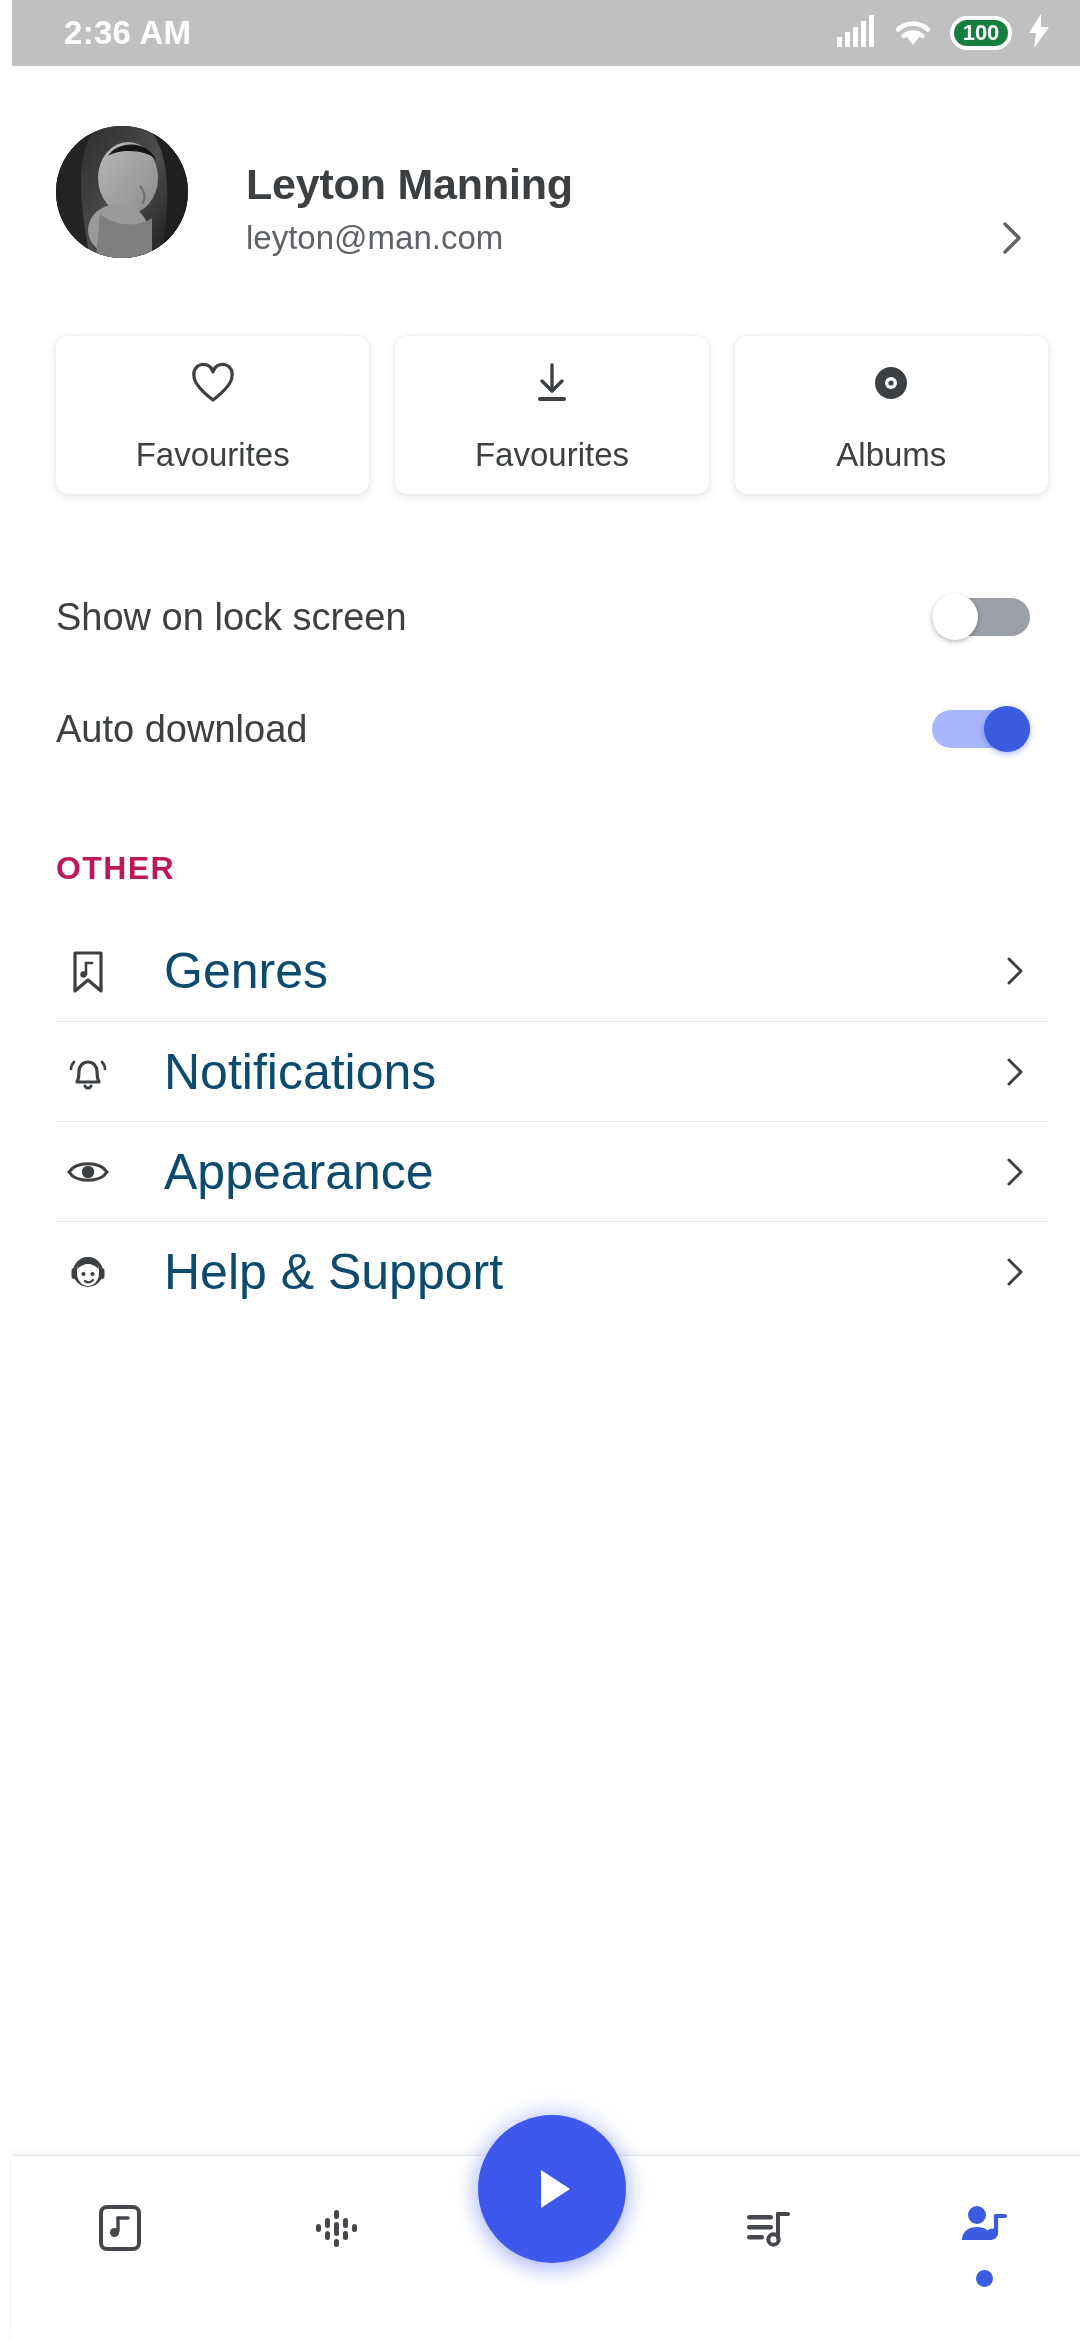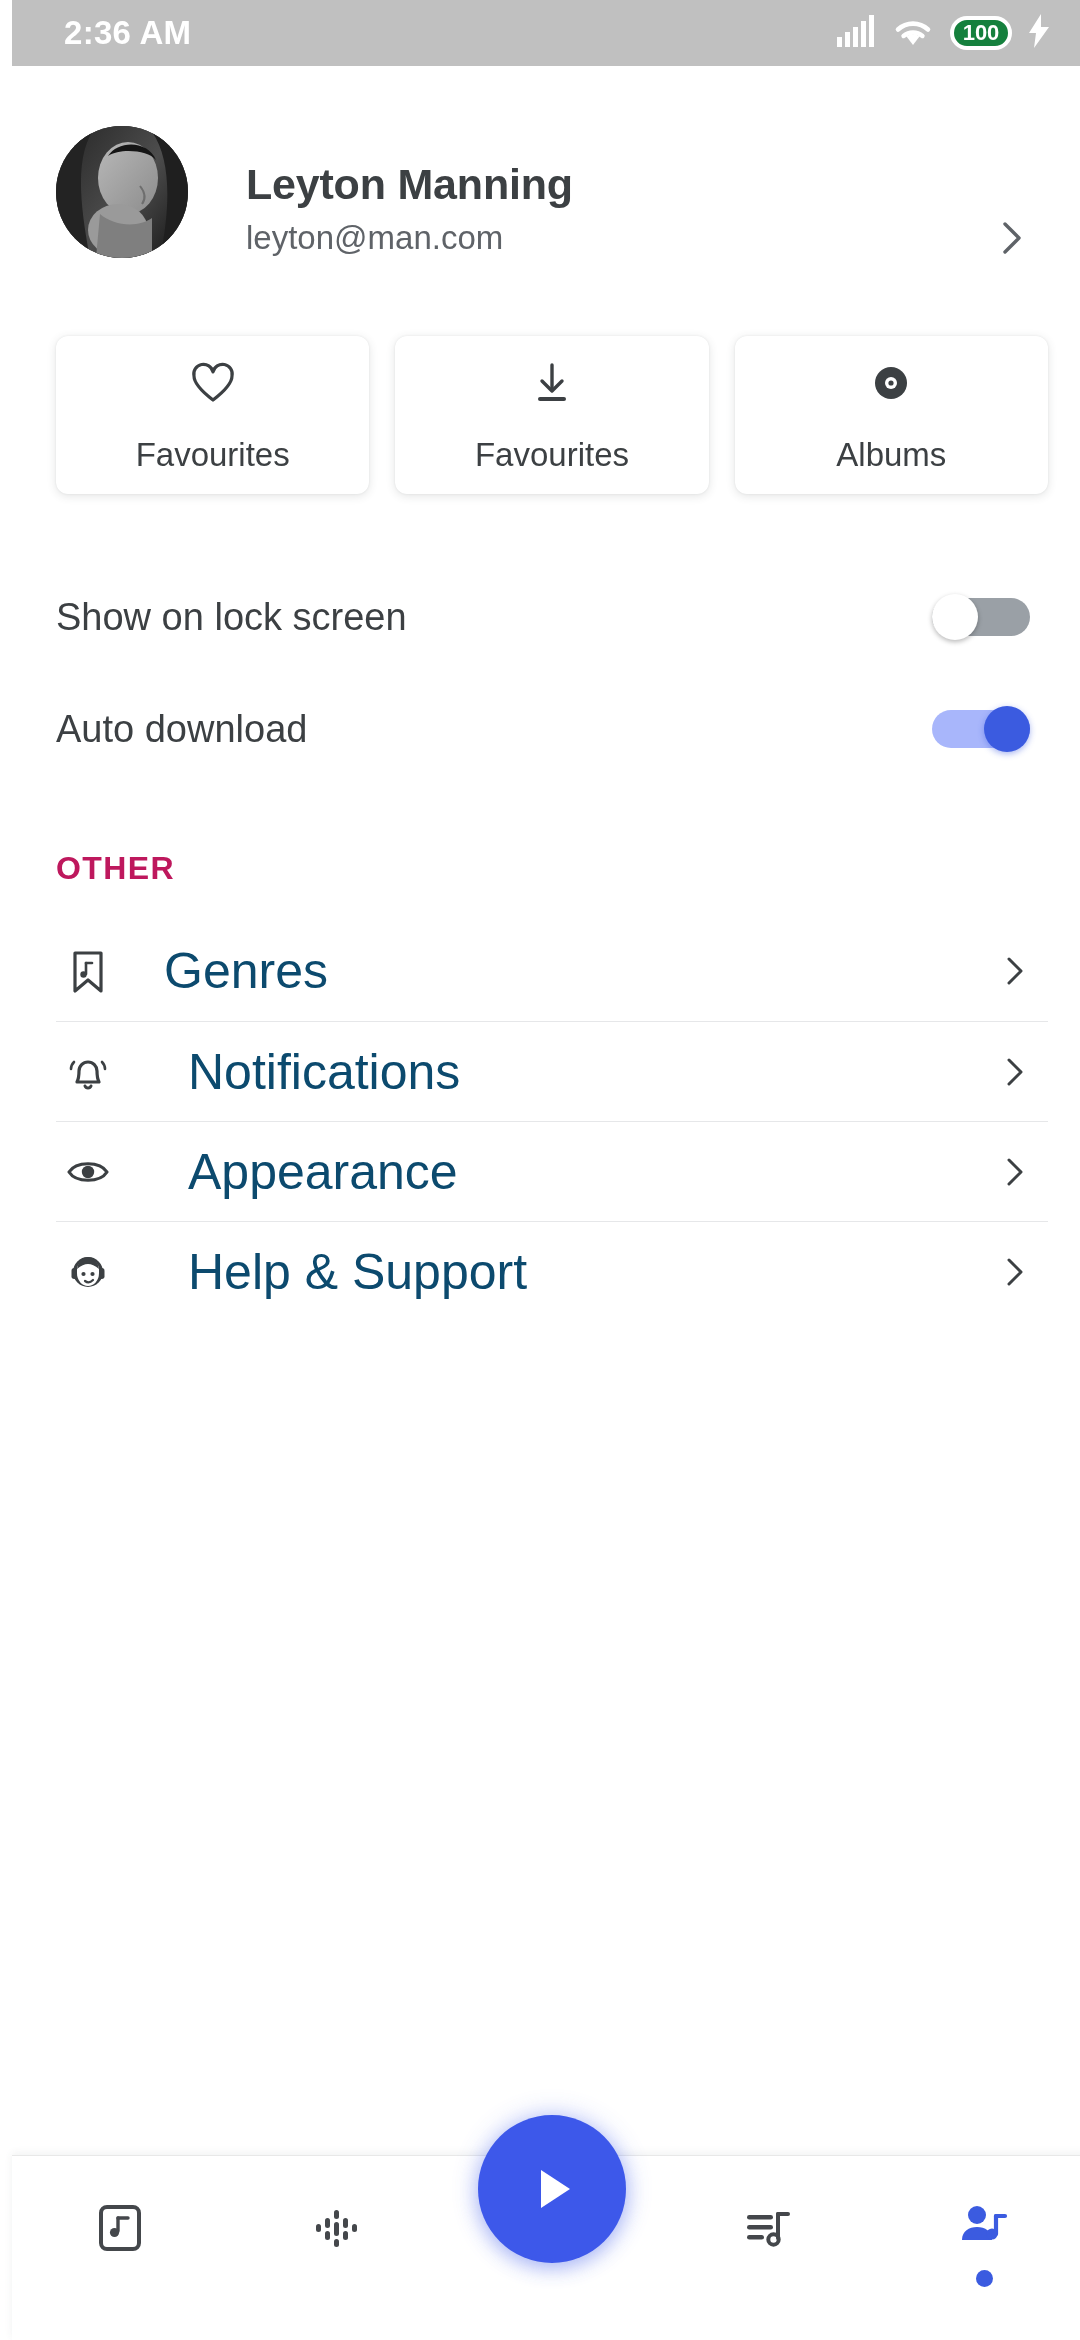--- a/index.html
+++ b/index.html
@@ -174,21 +174,21 @@
     letter-spacing: 1.4px;
     flex: 0 0 auto;
   }
   .list { padding: 0 44px; margin-top: 34px; flex: 0 0 auto; }
   .list-item {
     display: flex;
     align-items: center;
     height: 100px;
     position: relative;
   }
-  .list-item + .list-item { border-top: 1.5px solid #e6e7e9; gap: 24px; }
+  .list-item + .list-item { border-top: 1.5px solid #e6e7e9; }
   .li-icon {
     width: 48px; height: 48px;
     flex: 0 0 auto;
     margin-left: 8px;
     display: block;
   }
   .li-label {
     flex: 1 1 auto;
     margin-left: 52px;
     font-size: 50px;

